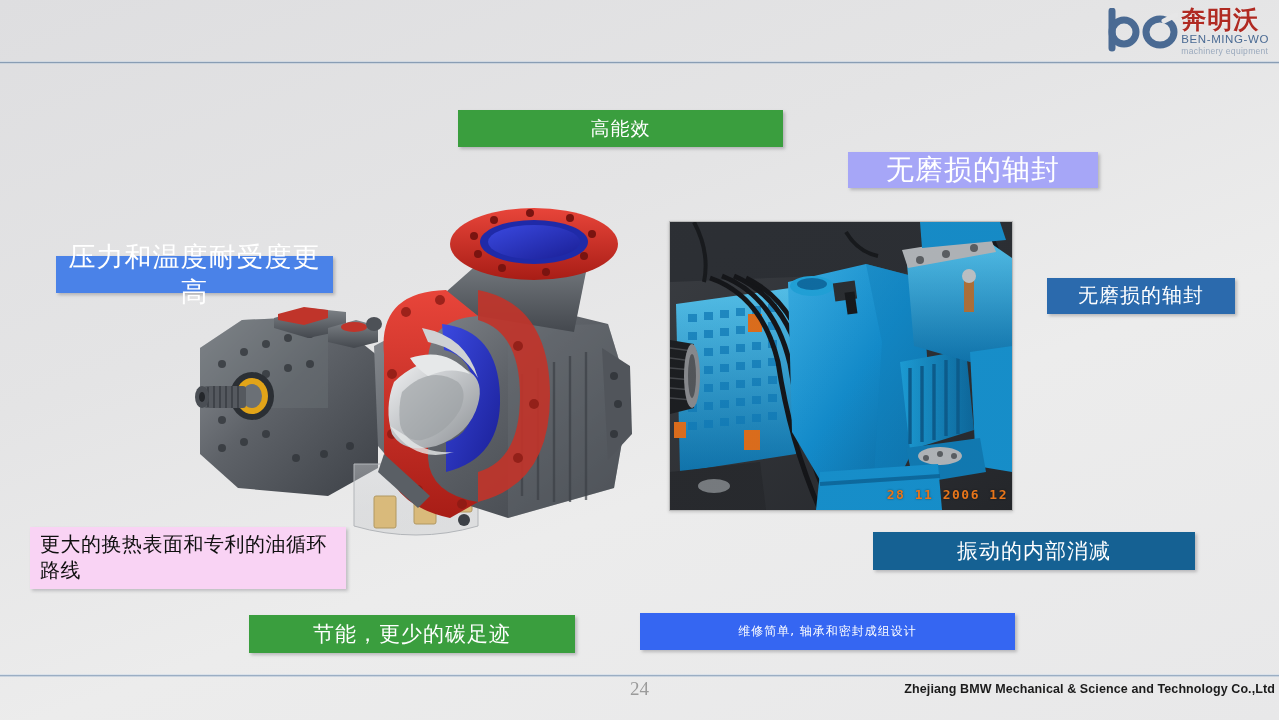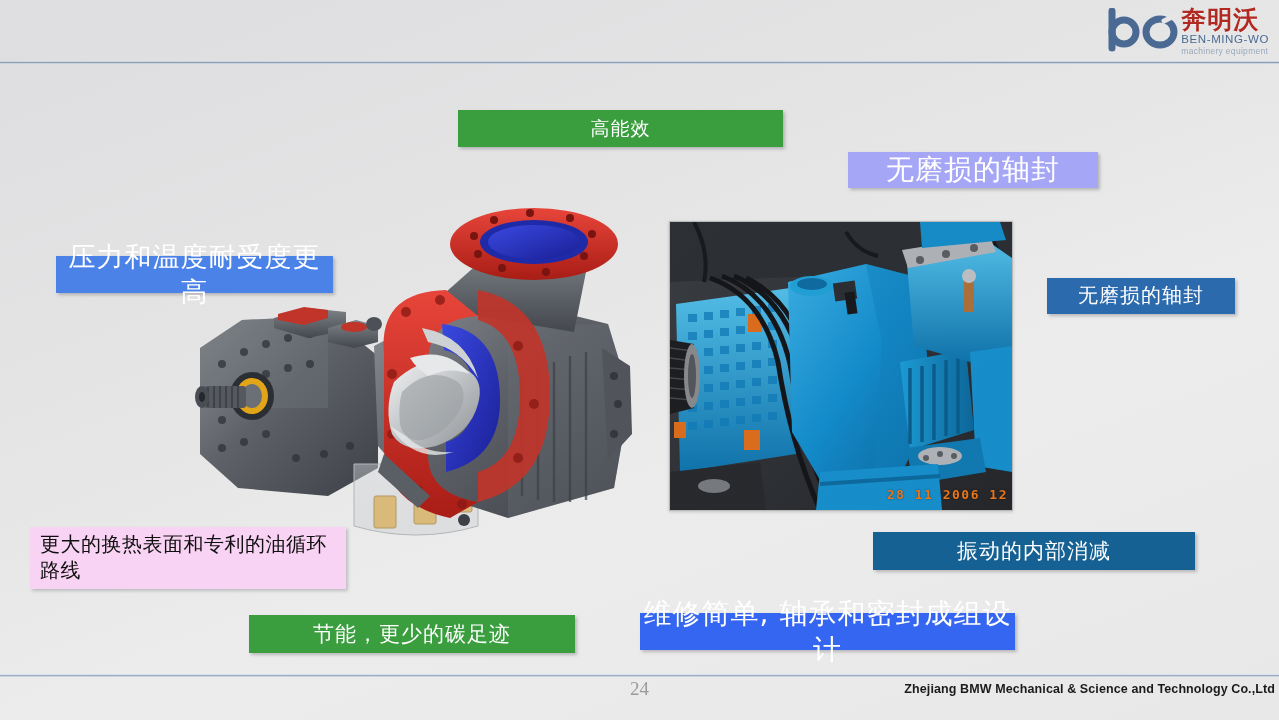--- a/index.html
+++ b/index.html
@@ -67,21 +67,21 @@
   #lbl-high-efficiency{left:458px;top:110px;width:325px;height:37px;background:#3a9e3e;color:#ffffff;font-size:19px;}
   #lbl-over-suction{left:93px;top:158px;width:322px;height:38px;background:#3566f2;color:#ffffff;font-size:21px;}
   #lbl-wearfree-seal{left:848px;top:152px;width:250px;height:36px;background:#a6a6f7;color:#ffffff;font-size:28px;}
   #lbl-pressure-temp{left:56px;top:256px;width:277px;height:37px;background:#4a82e8;color:#ffffff;font-size:27px;}
   #lbl-oil-change{left:1047px;top:278px;width:188px;height:36px;background:#2b6aad;color:#ffffff;font-size:20px;}
   #lbl-heat-surface{left:30px;top:527px;width:316px;height:62px;background:#f9d3f4;color:#101010;font-size:20px;
                     padding:0 10px;align-items:center;box-shadow:2px 2px 3px rgba(90,90,95,.3);}
   #lbl-heat-surface .txt{text-align:left;letter-spacing:.5px;}
   #lbl-vibration{left:873px;top:532px;width:322px;height:38px;background:#156193;color:#ffffff;font-size:21px;}
   #lbl-energy-saving{left:249px;top:615px;width:326px;height:38px;background:#3a9e3e;color:#ffffff;font-size:21px;}
-  #lbl-easy-maintain{left:640px;top:613px;width:375px;height:37px;background:#3566f2;color:#ffffff;font-size:28px;}
+  #lbl-easy-maintain{left:640px;top:613px;width:375px;height:37px;background:#3566f2;color:#ffffff;font-size:12px;}
 
   
   .footer-rule{
     position:absolute;left:0;top:674px;width:1279px;height:3px;
     background:linear-gradient(to bottom,#ffffff 0,#9aaec4 45%,#8ca1ba 65%,#ffffff 100%);
     opacity:.95;
   }
   .page-number{
     position:absolute;left:0;top:678px;width:1279px;text-align:center;
     font-family:"Liberation Serif","DejaVu Serif",serif;

